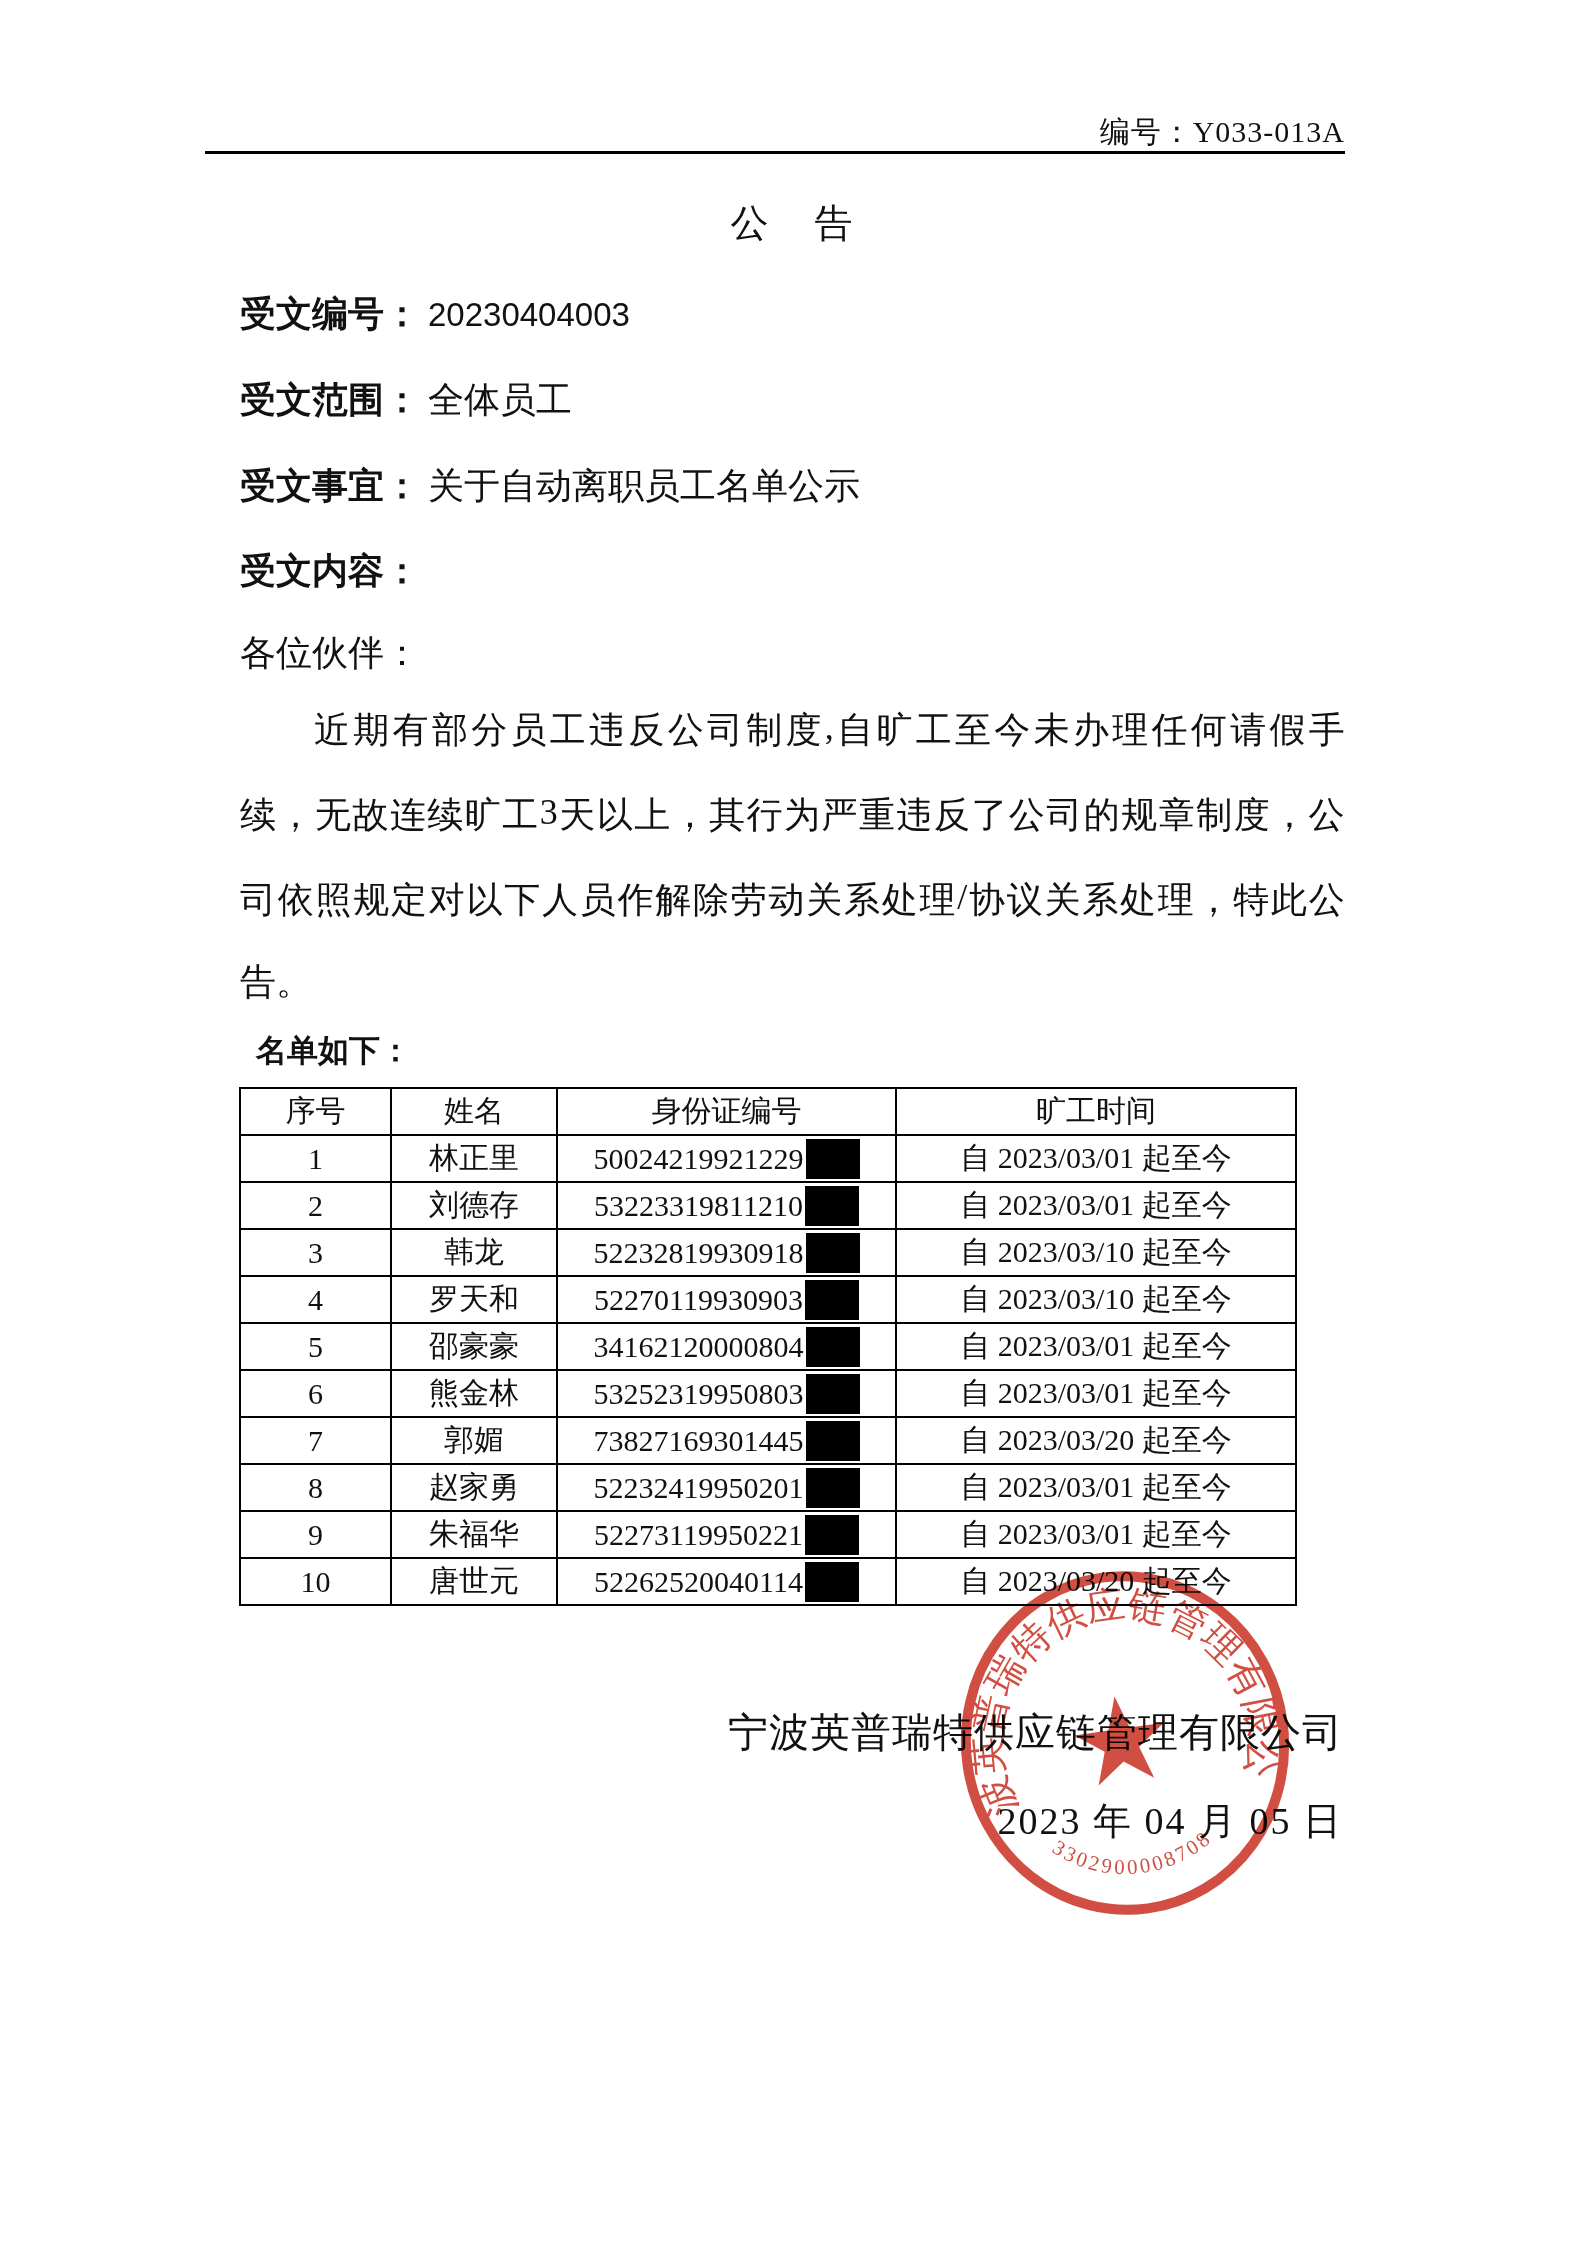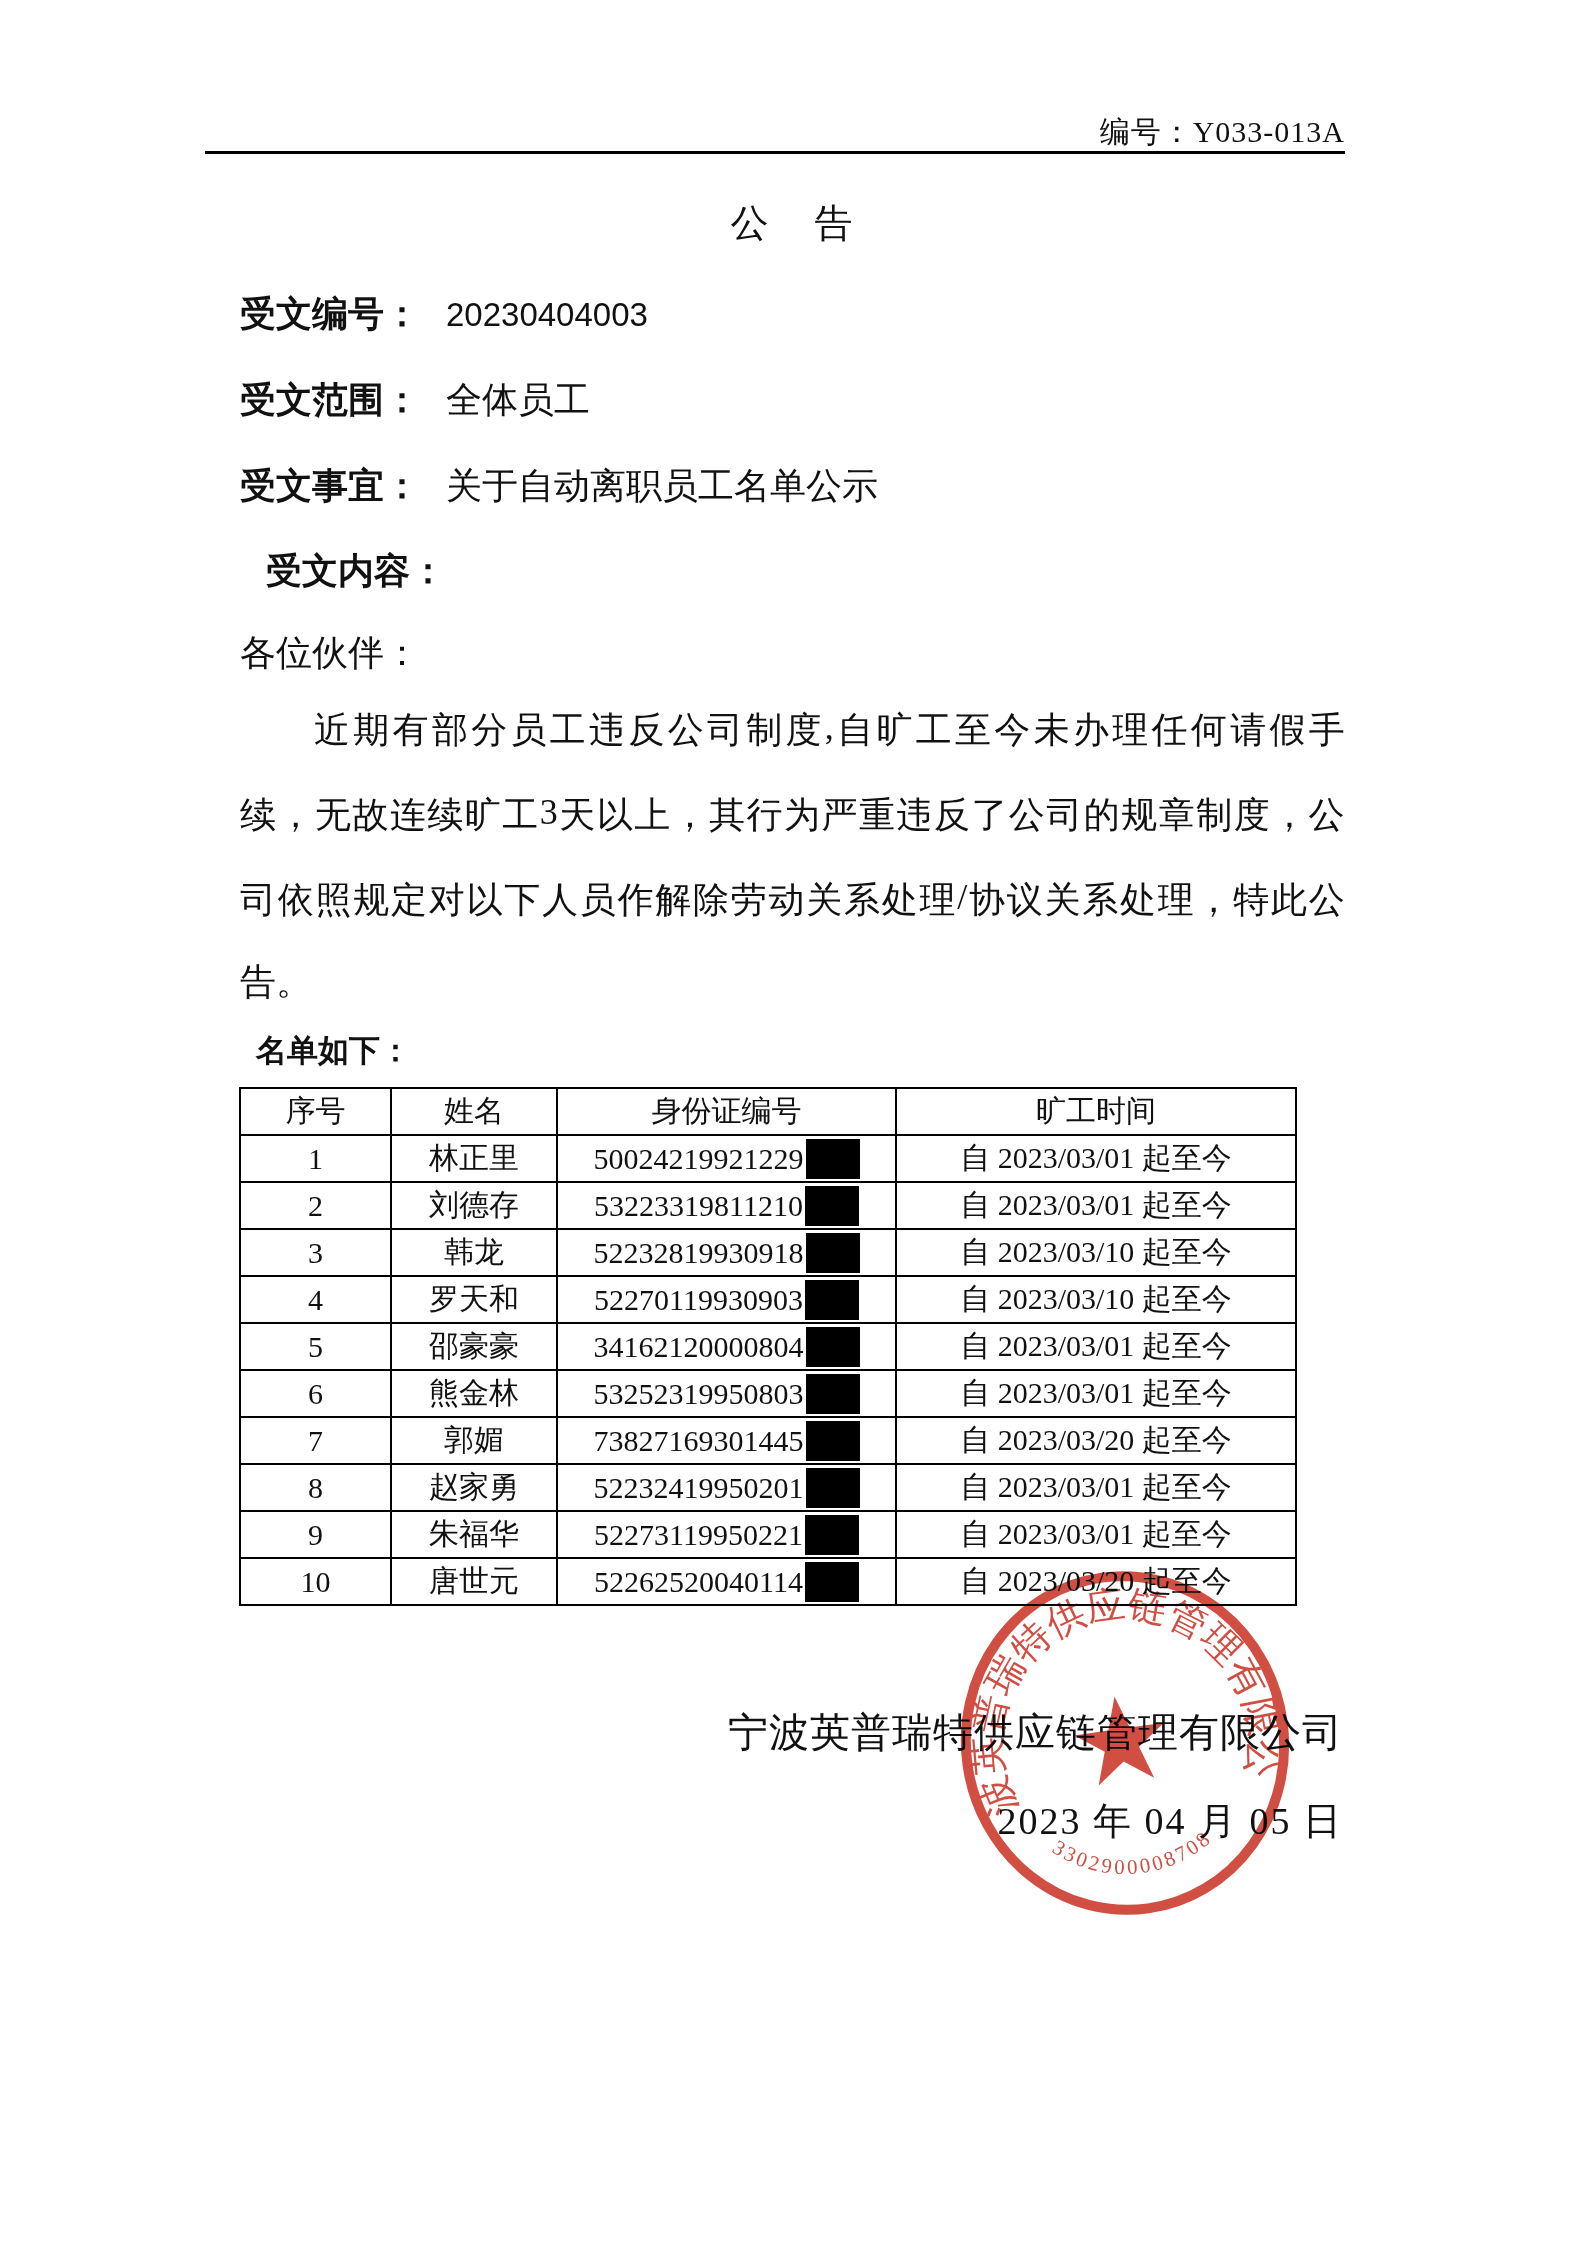--- a/index.html
+++ b/index.html
@@ -21,23 +21,23 @@
     position:absolute;top:151px;left:205px;width:1140px;height:3px;
     background:#000;
   }
   
   .title{
     position:absolute;top:198px;left:0;width:100%;
     text-align:center;font-size:38px;font-weight:normal;letter-spacing:4px;
   }
   
   .field{position:absolute;left:240px;right:242px;font-size:36px;white-space:nowrap;}
-  .f0{top:290px;} .f1{top:376px;} .f2{top:462px;} .f3{top:547px;margin-left:26px;}
+  .f0{top:290px;} .f1{top:376px;} .f2{top:462px;} .f3{top:547px;}
   .flabel{font-weight:bold;}
-  .fvalue{margin-left:26px;}
+  .fvalue{margin-left:8px;}
   .fvalue.sans{font-family:"Liberation Sans","DejaVu Sans",sans-serif;font-size:33px;}
   .salutation{position:absolute;left:240px;top:629px;font-size:36px;text-align:center;}
   
   .pline{position:absolute;left:240px;width:1105px;height:48px;font-size:36px;overflow:hidden;}
   .p0{top:706px;padding-left:74px;width:1031px;}
   .p1{top:791px;}
   .p2{top:876px;}
   .p3{top:958px;}
   .jline{display:flex;justify-content:space-between;}
   .jline span{flex:0 0 auto;}

